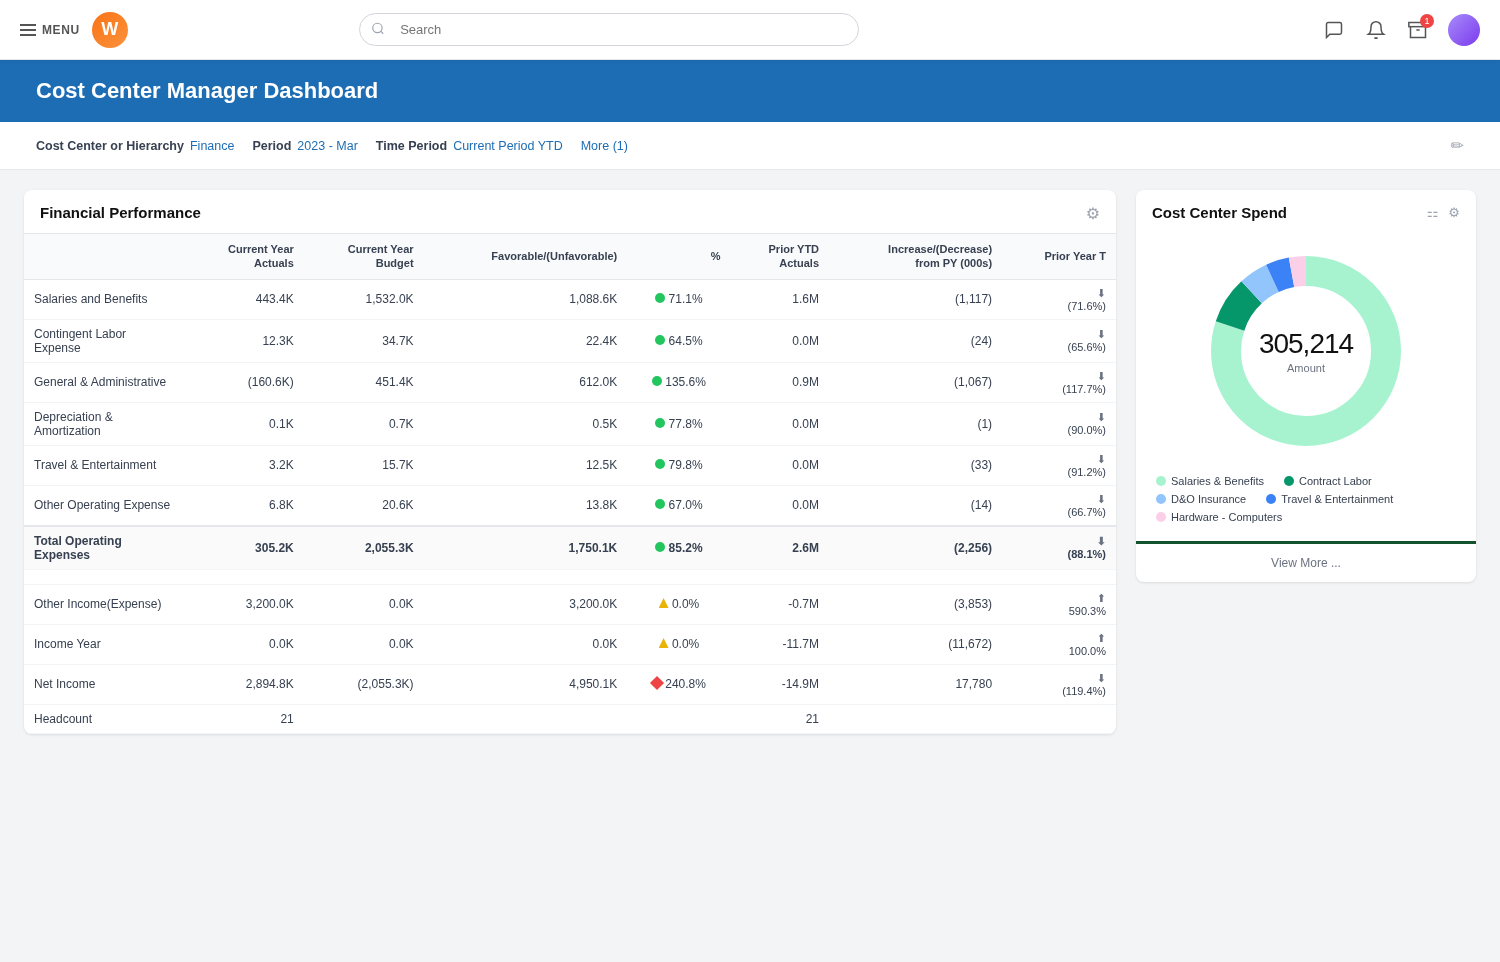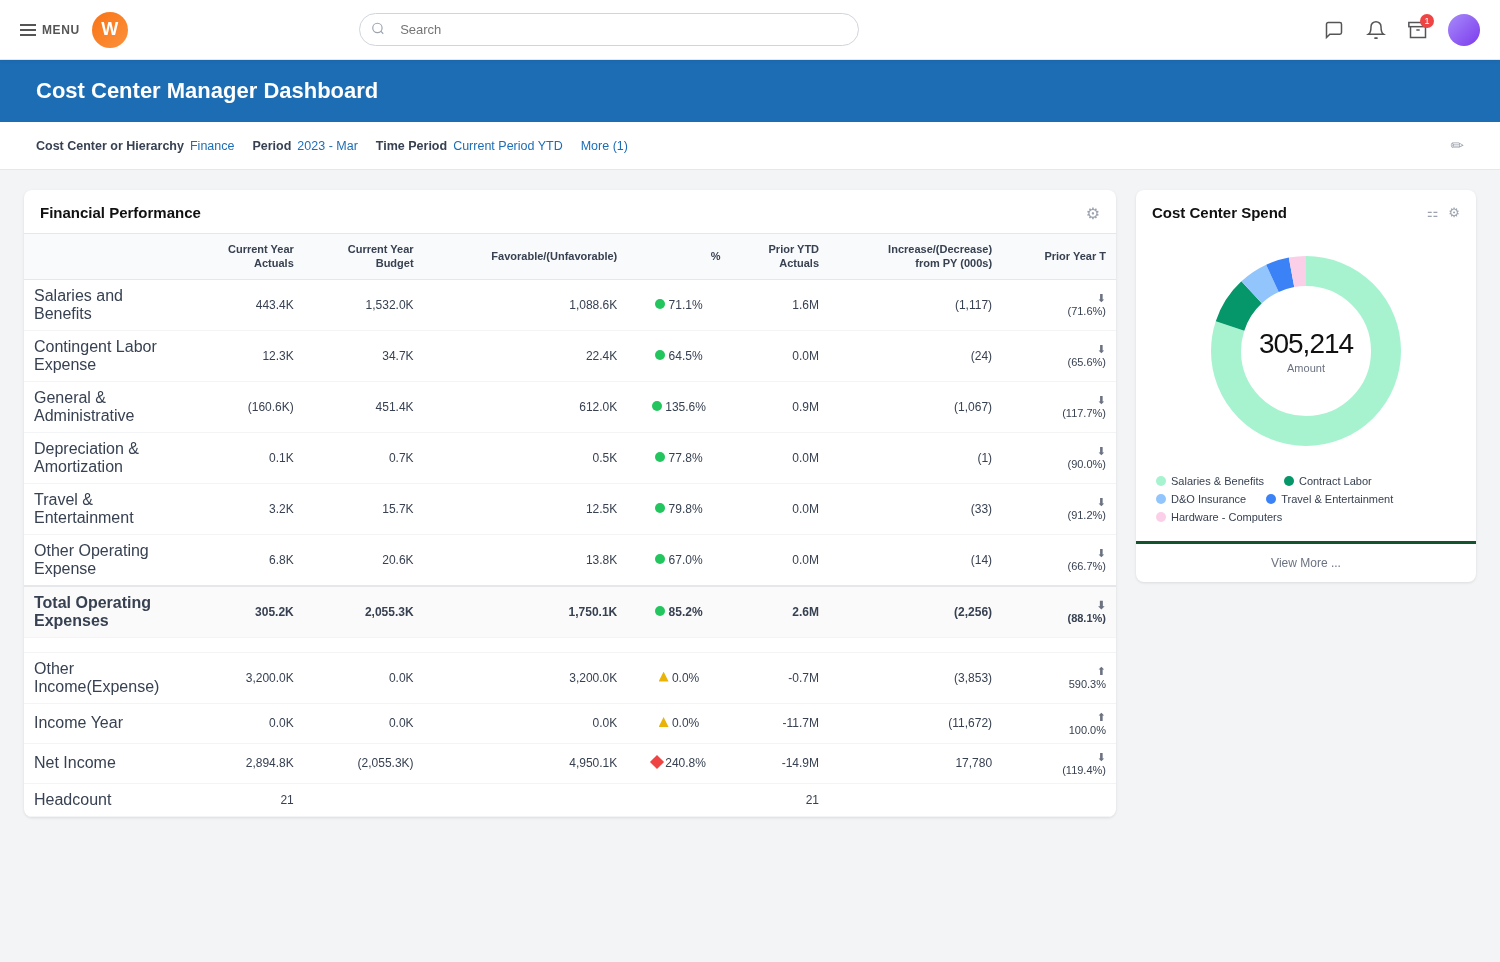--- a/index.html
+++ b/index.html
@@ -93,21 +93,21 @@
       font-size: 11px;
       line-height: 1.3;
     }
     .fp-table thead th:first-child { text-align: left; width: 160px; }
     .fp-table tbody td {
       padding: 7px 10px;
       border-bottom: 1px solid #f3f4f6;
       text-align: right;
       color: #374151;
     }
-    .fp-table tbody td:first-child { text-align: left; color: #374151; font-size: 16px; }
+    .fp-table tbody td:first-child { text-align: left; color: #374151; font-size: 12px; }
     .link-blue { color: #1d6db5; }
     .dot-green { display: inline-block; width: 10px; height: 10px; border-radius: 50%; background: #22c55e; }
     .dot-yellow { display: inline-block; width: 10px; height: 10px; background: #eab308; clip-path: polygon(50% 0%, 100% 100%, 0% 100%); }
     .diamond-red { display: inline-block; width: 10px; height: 10px; background: #ef4444; transform: rotate(45deg); }
     .total-row td { font-weight: 700; border-top: 2px solid #e5e7eb; border-bottom: 2px solid #e5e7eb; background: #fafafa; }
     .separator-row td { height: 14px; border-bottom: none; }
 
     
     .ccs-panel {
       width: 340px;

